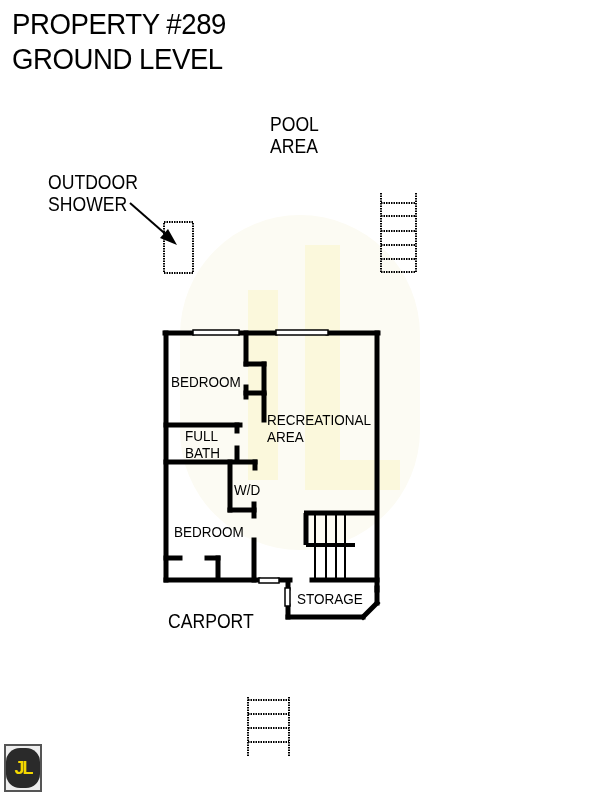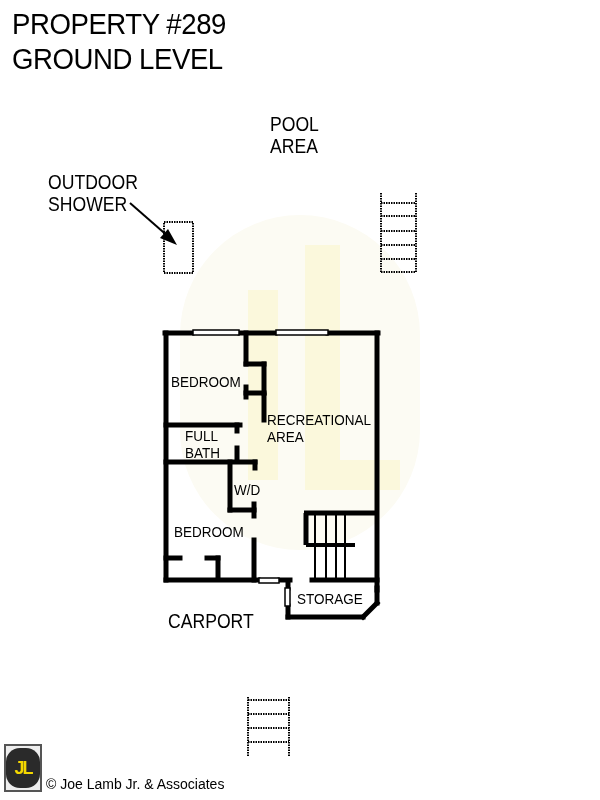--- a/index.html
+++ b/index.html
@@ -141,14 +141,13 @@
   <div>BATH</div>
 </div>
 <div class="room" style="left:234px; top:481px;">W/D</div>
 <div class="room" style="left:174px; top:523px;">BEDROOM</div>
 <div class="room" style="left:297px; top:590px;">STORAGE</div>
 
 <div class="footer">
   <div class="logo">
     <div class="logo-inner">JL</div>
   </div>
-  <div class="copyright">© Joe Lamb Jr. &amp; Associates</div>
 </div>
 
 </body></html>

